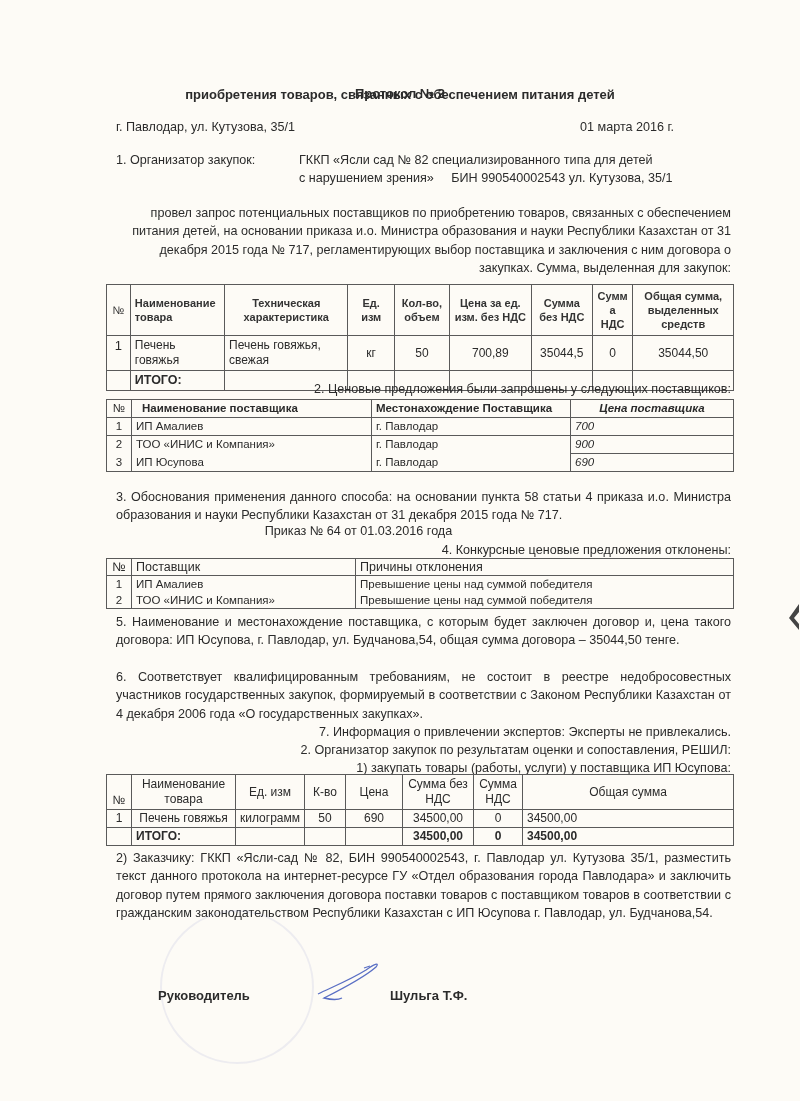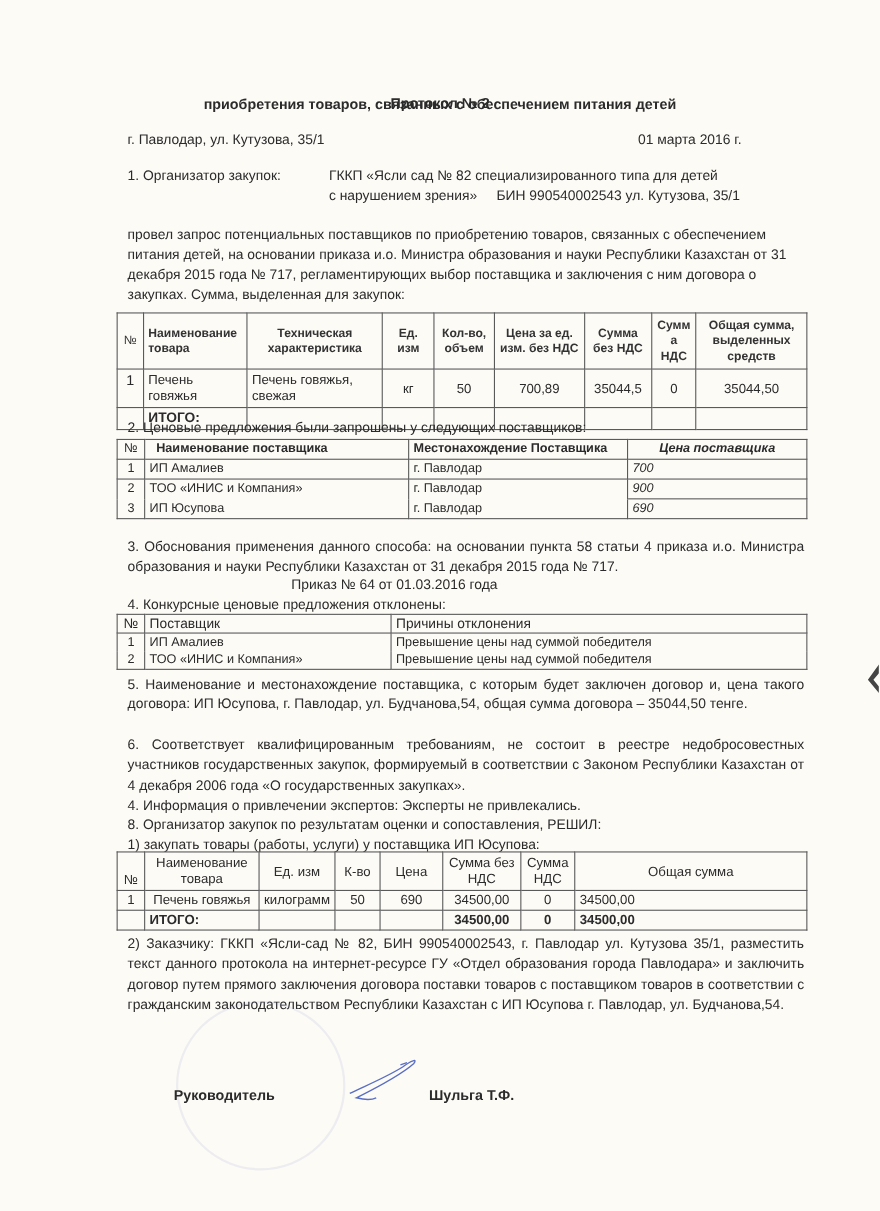--- a/index.html
+++ b/index.html
@@ -10,21 +10,21 @@
     color: #2b2b2b; font-size: 12.6px;
   }
   .abs { position: absolute; }
   .title1 { top: 68px; left: 0; width: 800px; text-align: center; font-weight: bold; font-size: 13px; margin-top: 18px; }
   .title2 { top: 87px; left: 0; width: 800px; text-align: center; font-weight: bold; font-size: 13px; }
   .place { top: 120px; left: 116px; }
   .date { top: 120px; left: 580px; }
   .org-label { top: 153px; left: 116px; }
   .org1 { top: 153px; left: 299px; }
   .org2 { top: 171px; left: 299px; }
-  .para { left: 116px; width: 615px; line-height: 18.4px; }
+  .para { left: 116px; width: 615px; line-height: 18.4px; text-align: right; }
   .justify { text-align: justify; text-align-last: left; }
   table { border-collapse: collapse; position: absolute; }
   td, th { border: 1px solid #5a5a5a; padding: 0 4px; font-weight: normal; vertical-align: middle; }
   .t1 { top: 284px; left: 106px; width: 628px; font-size: 11px; }
   .t1 th { font-weight: bold; color: #333; line-height: 14px; padding: 3px 4px; text-align: center; }
   .t1 th.l { text-align: left; }
   .t1 td { line-height: 15px; padding: 2px 4px; font-size: 12px; }
   .c { text-align: center; }
   .bold { font-weight: bold; }
   .t2 { top: 399px; left: 106px; width: 628px; font-size: 11.5px; }
@@ -145,22 +145,22 @@
   <tr>
     <td class="c" style="border-top:none;">2</td>
     <td style="border-top:none;">ТОО «ИНИС и Компания»</td>
     <td style="border-top:none;">Превышение цены над суммой победителя</td>
   </tr>
 </tbody>
   </table>
 
 <div class="abs para justify" style="top:613px;">5. Наименование и местонахождение поставщика, с которым будет заключен договор и, цена такого договора: ИП Юсупова, г. Павлодар, ул. Будчанова,54, общая сумма договора – 35044,50 тенге.</div>
 <div class="abs para justify" style="top:668px;">6. Соответствует квалифицированным требованиям, не состоит  в реестре недобросовестных участников государственных закупок, формируемый в соответствии с Законом Республики Казахстан от 4 декабря 2006 года «О государственных закупках».</div>
-<div class="abs para" style="top:723px;">4. Информация о привлечении экспертов:  Эксперты не привлекались.</div>
-<div class="abs para" style="top:741px;">8. Организатор закупок по результатам оценки и сопоставления, РЕШИЛ:</div>
+<div class="abs para" style="top:723px;">7. Информация о привлечении экспертов:  Эксперты не привлекались.</div>
+<div class="abs para" style="top:741px;">2. Организатор закупок по результатам оценки и сопоставления, РЕШИЛ:</div>
 <div class="abs para" style="top:759px;">1) закупать товары (работы, услуги) у поставщика ИП Юсупова:</div>
 
 <table class="t4">
   <tbody>
       <tr>
     <td class="c" style="width:16px;vertical-align:bottom;">№</td>
     <td class="c" style="width:95px;">Наименование товара</td>
     <td class="c" style="width:60px;">Ед. изм</td>
     <td class="c" style="width:32px;">К-во</td>
     <td class="c" style="width:48px;">Цена</td>

